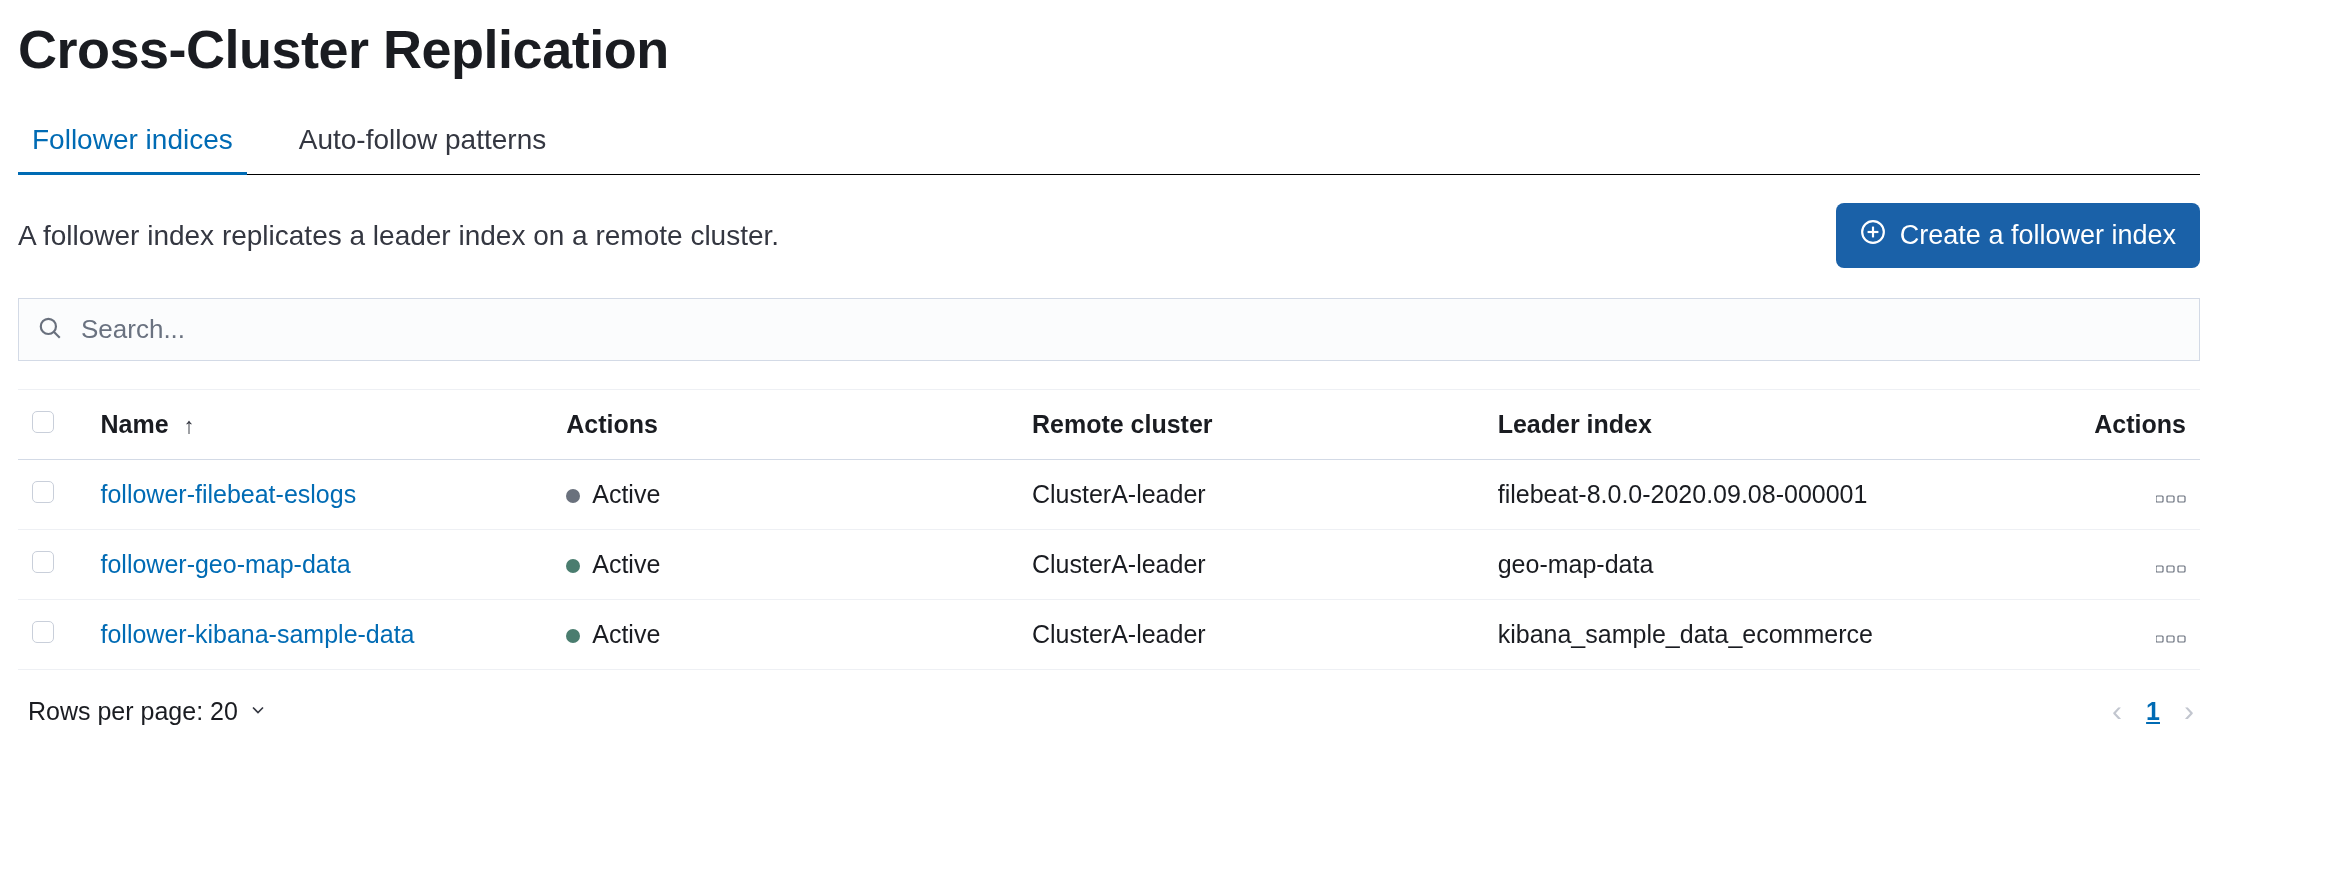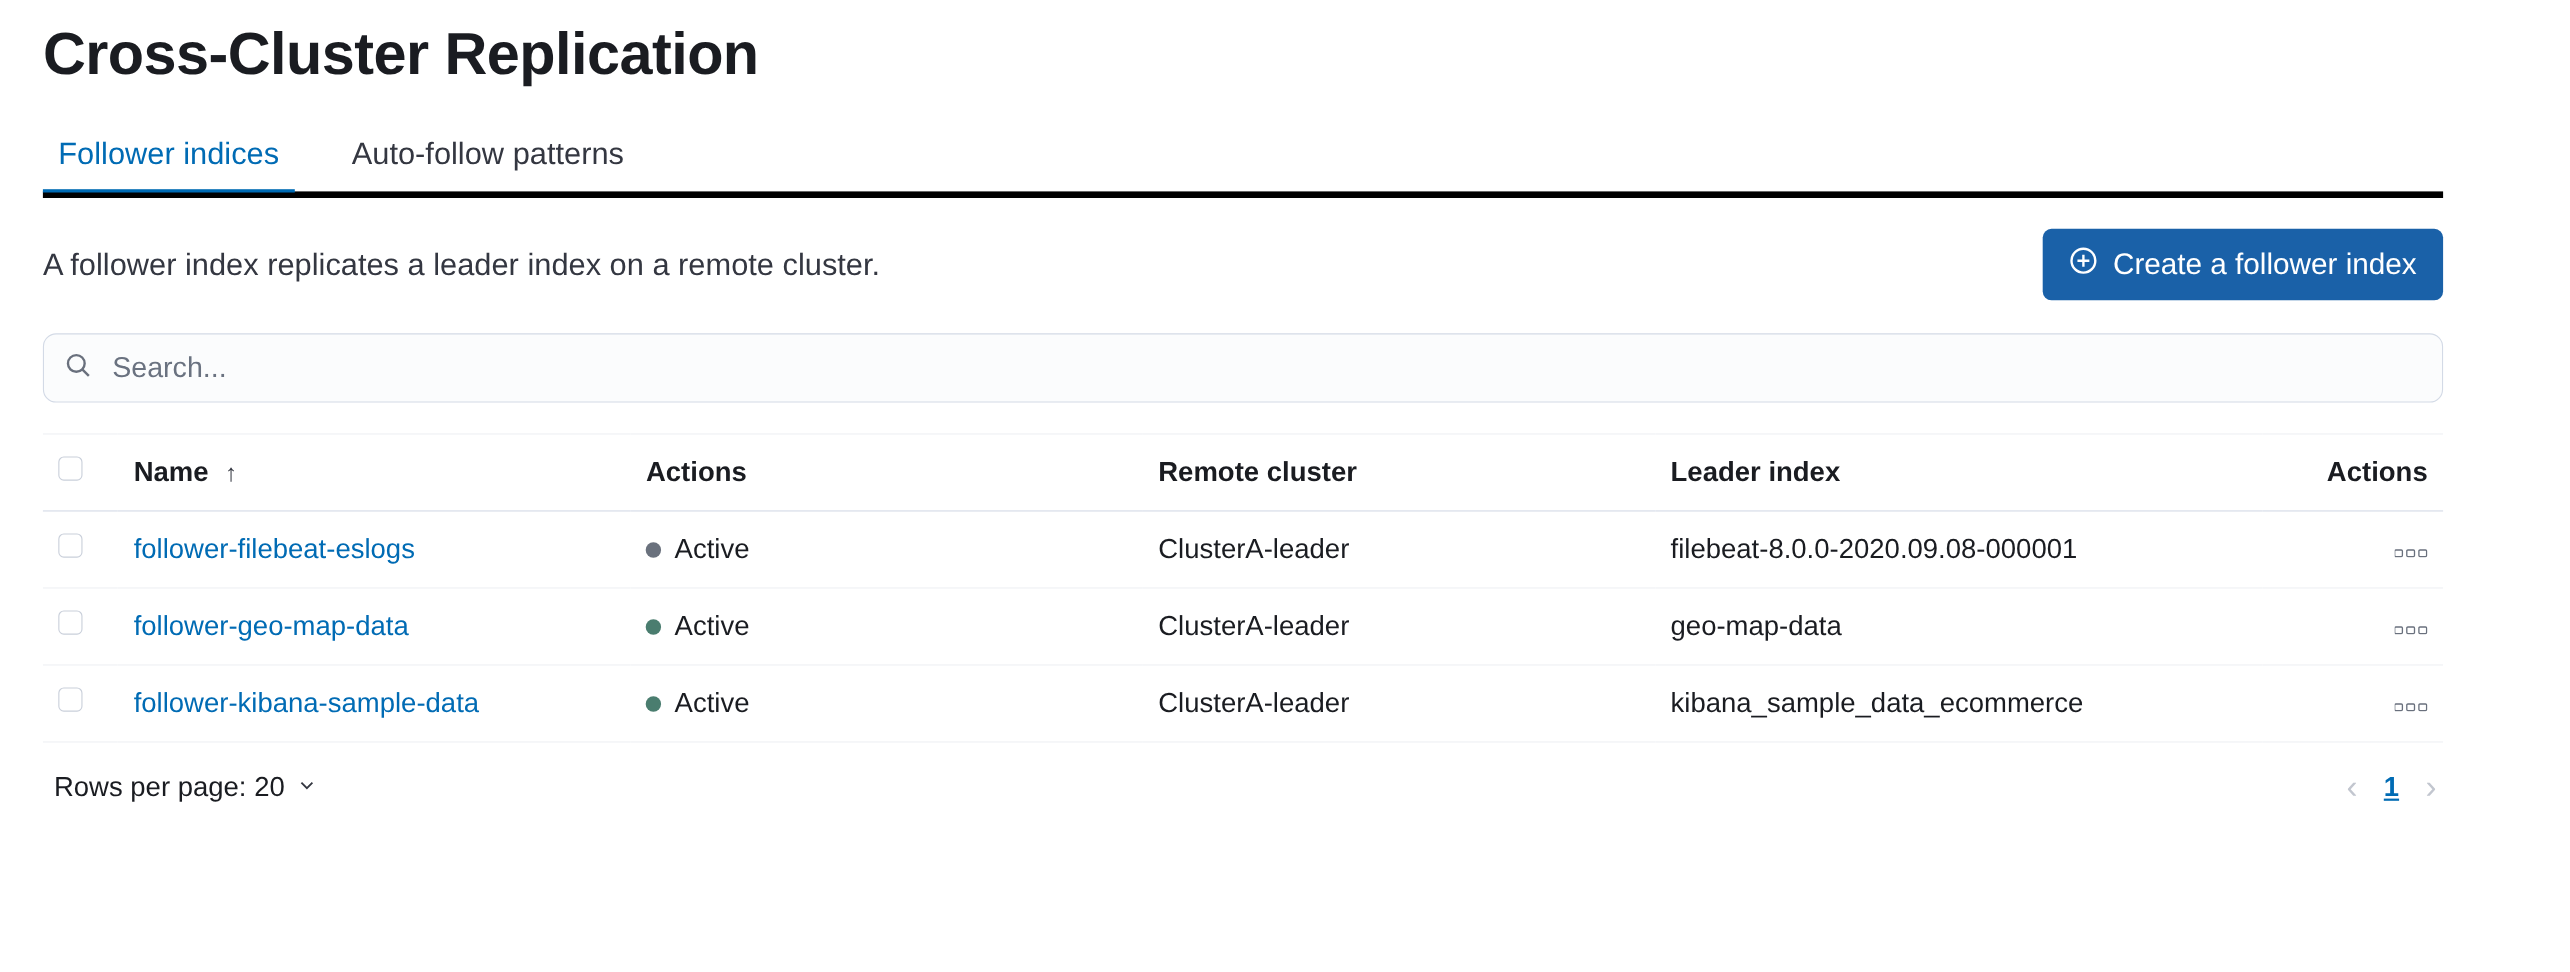--- a/index.html
+++ b/index.html
@@ -1,27 +1,27 @@
 <!DOCTYPE html>
 <html><head>
 <meta charset="utf-8">
 <style>
   * { box-sizing: border-box; }
   html, body { margin:0; padding:0; font-family: -apple-system, BlinkMacSystemFont, "Segoe UI", Helvetica, Arial, sans-serif; color:#1a1c21; background:#fff; }
-  .page { padding: 8px 8px 20px 18px; width:2208px;margin-left:21px; }
+  .page { padding: 8px 8px 20px 18px; width:2208px; }
   h1.page-title { font-size:54px; font-weight:600; margin:10px 0 30px 0; letter-spacing:-0.5px; }
-  .tabs { display:flex; border-bottom:6px solid #000000; gap:38px;align-items:flex-end; }
+  .tabs { display:flex; border-bottom:1px solid #000000; gap:38px;align-items:flex-end; }
   .tab { font-size:28px; padding:14px 14px 18px 14px; color:#343741; cursor:pointer; position:relative; }
   .tab.active { color:#006bb4; }
   .tab.active::after { content:""; position:absolute; left:0; right:0; bottom:-1px; height:3px; background:#006bb4; }
   .desc-row { display:flex; justify-content:space-between; align-items:center; margin-top:28px; }
   .desc { font-size:28px; color:#343741;text-align:center; }
   .btn-primary { background:#1a61a8; color:#fff; border:none; border-radius:8px; padding:16px 24px; font-size:27px; display:flex; align-items:center; gap:14px; cursor:pointer; }
   .btn-primary svg { width:26px; height:26px; stroke:#fff; fill:none; stroke-width:2; }
-  .search-wrap { margin-top:30px; border:1px solid #d3dae6; border-radius:12px; background:#fbfcfd; display:flex; align-items:center; padding:14px 18px; gap:16px; }
+  .search-wrap { margin-top:30px; border:1px solid #d3dae6; border-radius:0; background:#fbfcfd; display:flex; align-items:center; padding:14px 18px; gap:16px; }
   .search-wrap svg { width:26px; height:26px; stroke:#69707d; fill:none; stroke-width:2; }
   .search-input { border:none; outline:none; background:transparent; font-size:26px; flex:1; color:#343741; }
   .search-input::placeholder { color:#6a7280; }
   table { width:100%; border-collapse:collapse; margin-top:28px; }
   th, td { text-align:left; font-size:25px; padding:20px 14px; border-bottom:1px solid #eef0f4; vertical-align:middle; }
   th { font-weight:700; border-top:1px solid #eef0f4; border-bottom:1px solid #d3dae6; }
   th.actions, td.actions { text-align:right; }
   td.link { color:#006bb4; cursor:pointer; }
   .checkbox { width:22px; height:22px; border:1.5px solid #c9cfda; border-radius:5px; display:inline-block; cursor:pointer; }
   .sort-arrow { display:inline-block; margin-left:8px; font-size:22px; color:#343741; }

